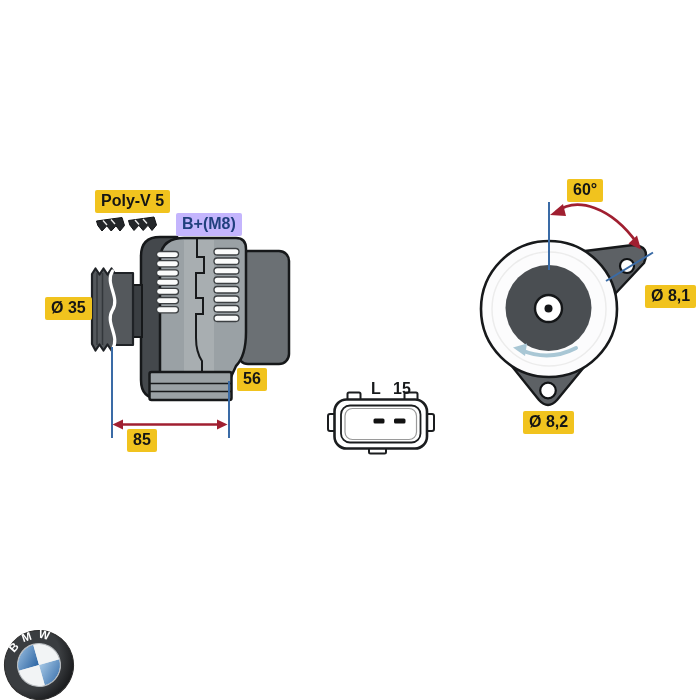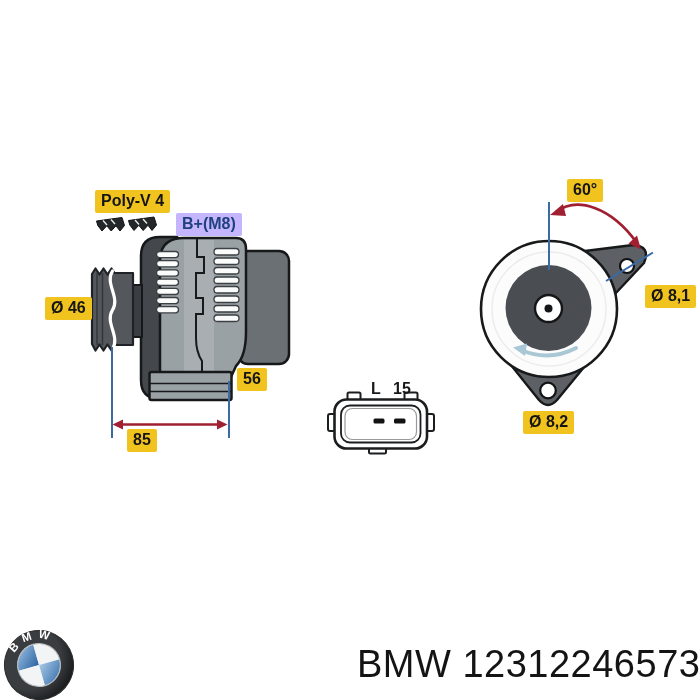--- a/index.html
+++ b/index.html
@@ -146,34 +146,33 @@
       <path d="M0,0 L21,0 A21,21 0 0 1 0,21 Z" fill="url(#bmwBlue)"></path>
       <path d="M0,0 L0,-21 A21,21 0 0 1 21,0 Z" fill="#f2f4f5"></path>
       <path d="M0,0 L0,21 A21,21 0 0 1 -21,0 Z" fill="#f2f4f5"></path>
       <circle r="21.5" fill="none" stroke="#b9bdc0" stroke-width="1"></circle>
       <text font-family="Liberation Sans, sans-serif" font-size="11.5" font-weight="bold" fill="#ffffff" letter-spacing="5.5" text-anchor="middle">
         <textPath href="#logoArc" startOffset="50%">BMW</textPath>
       </text>
     </g>
   </svg>
 
-  <div class="chip" style="left:95px;top:190px;">Poly-V 4</div>
+  <div class="chip" style="left:95px;top:190px;">Poly-V 5</div>
 
   <div class="chip chip--blue" style="left:176px;top:213px;">B+(M8)</div>
 
-  <div class="chip" style="left:45px;top:297px;">Ø 46</div>
+  <div class="chip" style="left:45px;top:297px;">Ø 35</div>
 
   <div class="chip" style="left:237px;top:368px;">56</div>
 
   <div class="chip" style="left:127px;top:429px;">85</div>
 
   <div class="chip" style="left:567px;top:179px;">60°</div>
 
   <div class="chip" style="left:645px;top:257px;margin-top:28px;">Ø 8,1</div>
 
   <div class="chip" style="left:523px;top:411px;">Ø 8,2</div>
 
   <div class="pin-label" style="left:371px;top:381px;">L</div>
   <div class="pin-label" style="left:393px;top:381px;text-align:right;">15</div>
 
-  <div class="caption">BMW 12312246573</div>
 
 </div>
 
 </body></html>

